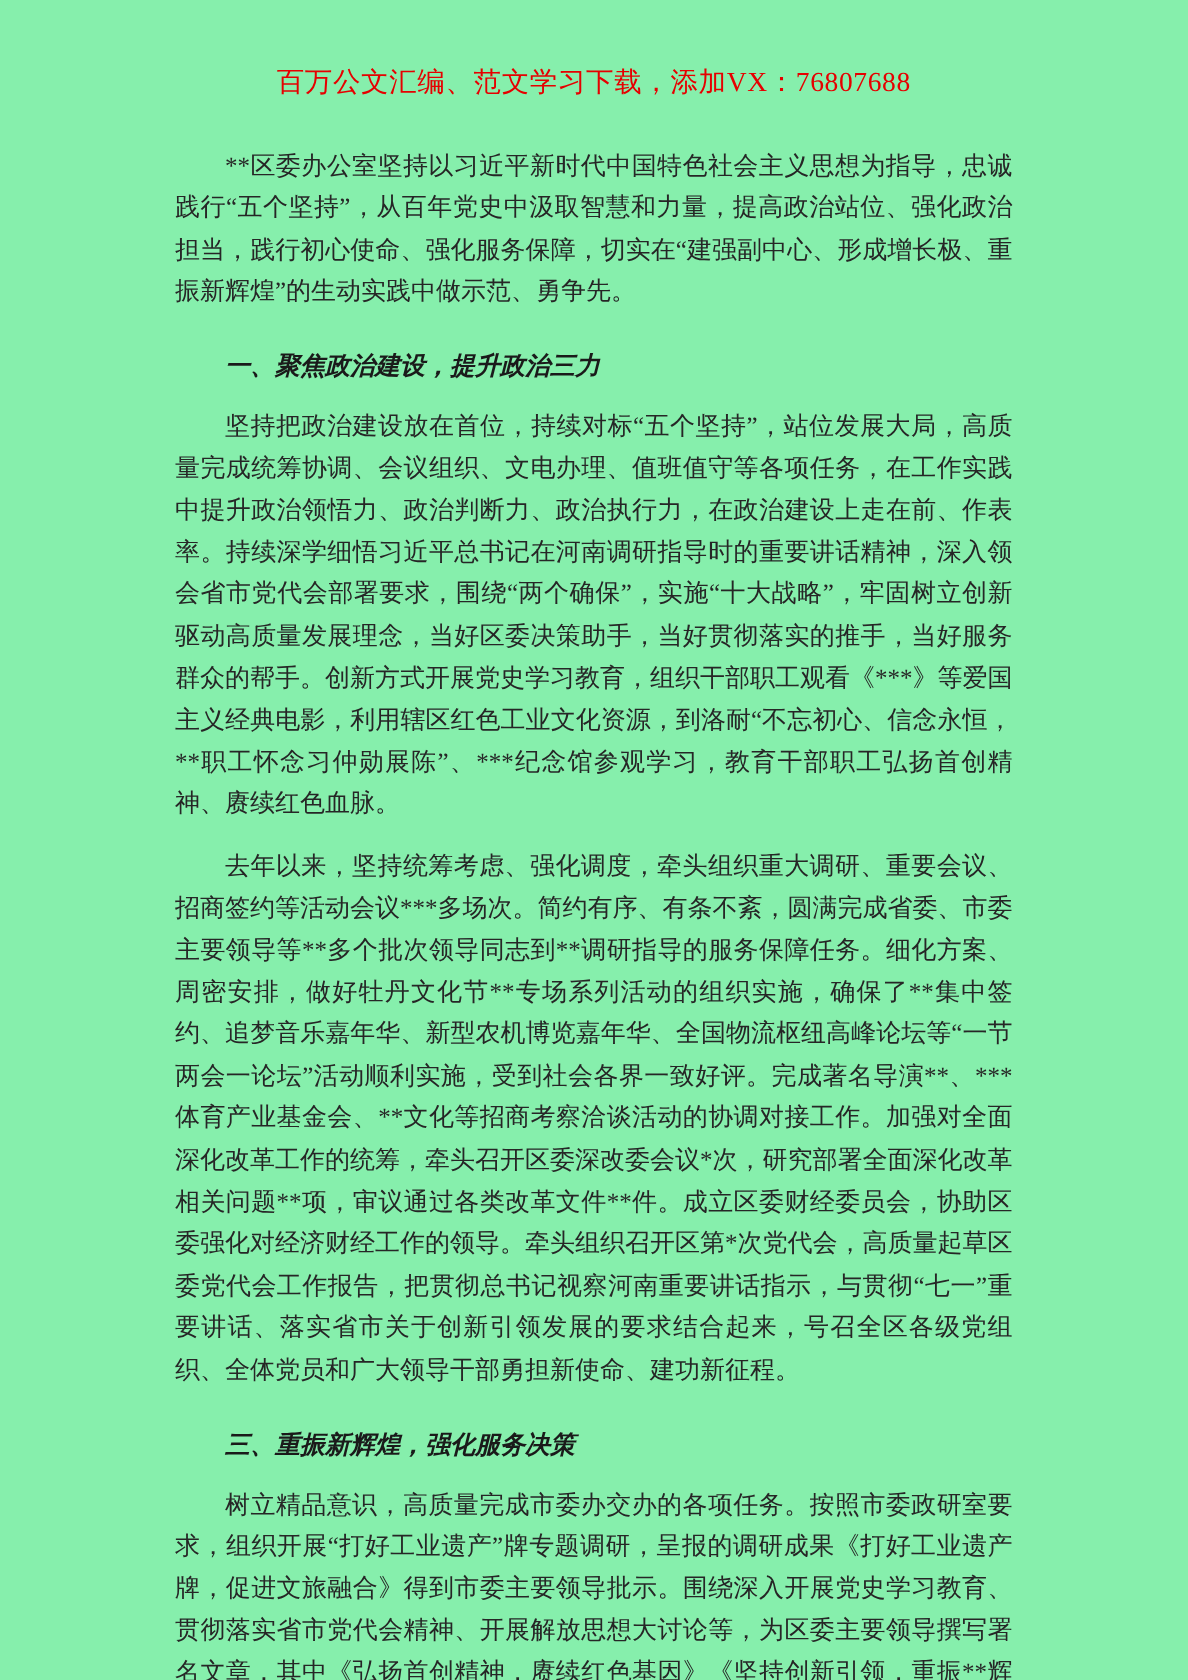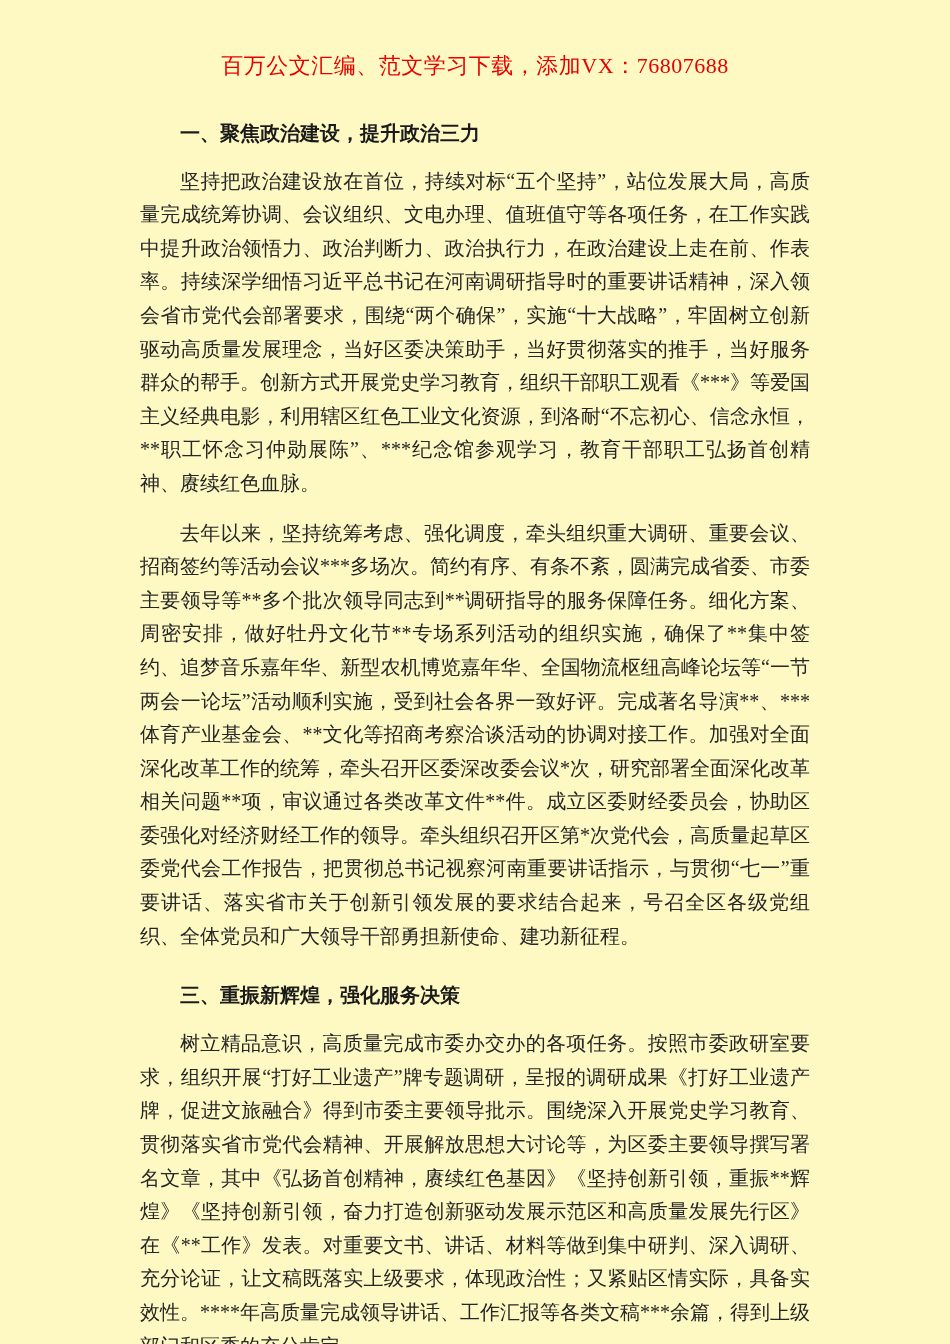--- a/index.html
+++ b/index.html
@@ -9,21 +9,21 @@
   body {
     background: #f1f1f1;
     font-family: "Liberation Serif", "DejaVu Serif", serif;
   }
   .page {
     width: 950px;
     height: 1344px;
     margin: 0 auto;
     box-sizing: border-box;
     padding: 52px 140px 40px 140px;
-    background: #fef9c3;
+    background: #86efac;
     overflow: hidden;
   }
   .notice {
     color: #e60000;
     font-size: 22px;
     line-height: 1.3;
     text-align: center;
     font-weight: 400;
     margin: 0 0 36px 0;
     letter-spacing: 0.5px;
@@ -37,29 +37,31 @@
     margin: 0 0 16px 0;
     word-break: break-all;
   }
   .heading {
     font-size: 20px;
     line-height: 1.6;
     color: #1a1a1a;
     font-weight: 700;
     text-indent: 2em;
     margin: 26px 0 16px 0;
+    font-style: italic;
   }
 </style>
 </head>
 <body>
 
 <div class="page">
 
   <div class="notice">百万公文汇编、范文学习下载，添加VX：76807688</div>
 
+  <p class="para">**区委办公室坚持以习近平新时代中国特色社会主义思想为指导，忠诚践行“五个坚持”，从百年党史中汲取智慧和力量，提高政治站位、强化政治担当，践行初心使命、强化服务保障，切实在“建强副中心、形成增长极、重振新辉煌”的生动实践中做示范、勇争先。</p>
 
   <h2 class="heading">一、聚焦政治建设，提升政治三力</h2>
 
   <p class="para">坚持把政治建设放在首位，持续对标“五个坚持”，站位发展大局，高质量完成统筹协调、会议组织、文电办理、值班值守等各项任务，在工作实践中提升政治领悟力、政治判断力、政治执行力，在政治建设上走在前、作表率。持续深学细悟习近平总书记在河南调研指导时的重要讲话精神，深入领会省市党代会部署要求，围绕“两个确保”，实施“十大战略”，牢固树立创新驱动高质量发展理念，当好区委决策助手，当好贯彻落实的推手，当好服务群众的帮手。创新方式开展党史学习教育，组织干部职工观看《***》等爱国主义经典电影，利用辖区红色工业文化资源，到洛耐“不忘初心、信念永恒，**职工怀念习仲勋展陈”、***纪念馆参观学习，教育干部职工弘扬首创精神、赓续红色血脉。</p>
 
 
   <p class="para">去年以来，坚持统筹考虑、强化调度，牵头组织重大调研、重要会议、招商签约等活动会议***多场次。简约有序、有条不紊，圆满完成省委、市委主要领导等**多个批次领导同志到**调研指导的服务保障任务。细化方案、周密安排，做好牡丹文化节**专场系列活动的组织实施，确保了**集中签约、追梦音乐嘉年华、新型农机博览嘉年华、全国物流枢纽高峰论坛等“一节两会一论坛”活动顺利实施，受到社会各界一致好评。完成著名导演**、***体育产业基金会、**文化等招商考察洽谈活动的协调对接工作。加强对全面深化改革工作的统筹，牵头召开区委深改委会议*次，研究部署全面深化改革相关问题**项，审议通过各类改革文件**件。成立区委财经委员会，协助区委强化对经济财经工作的领导。牵头组织召开区第*次党代会，高质量起草区委党代会工作报告，把贯彻总书记视察河南重要讲话指示，与贯彻“七一”重要讲话、落实省市关于创新引领发展的要求结合起来，号召全区各级党组织、全体党员和广大领导干部勇担新使命、建功新征程。</p>
 
   <h2 class="heading">三、重振新辉煌，强化服务决策</h2>
 

